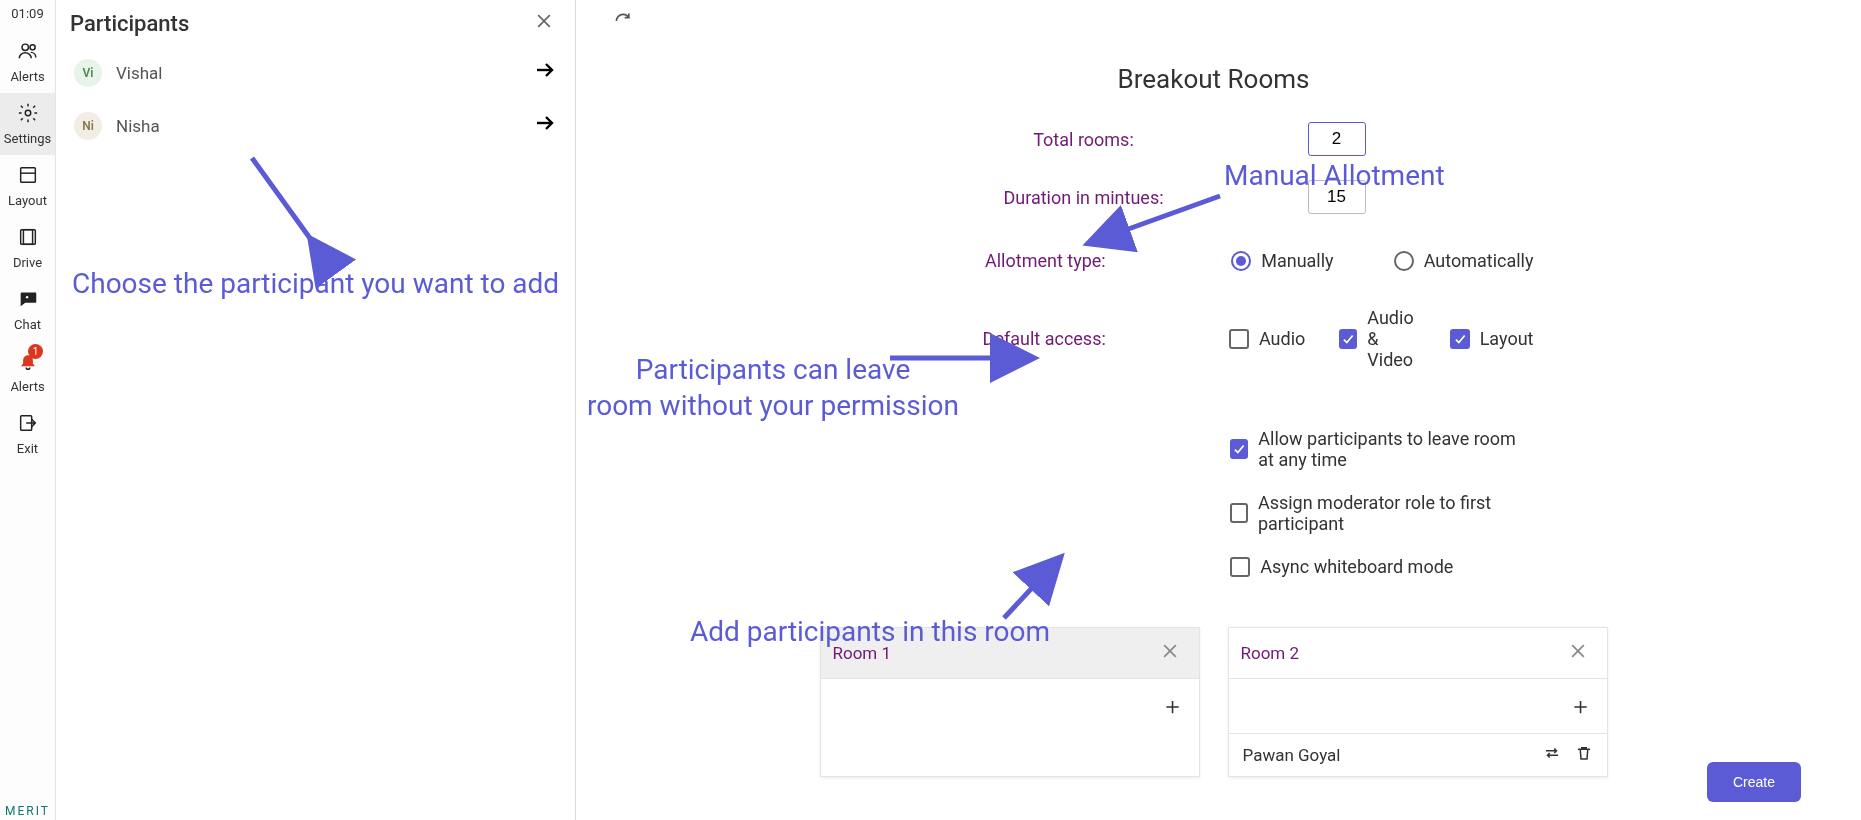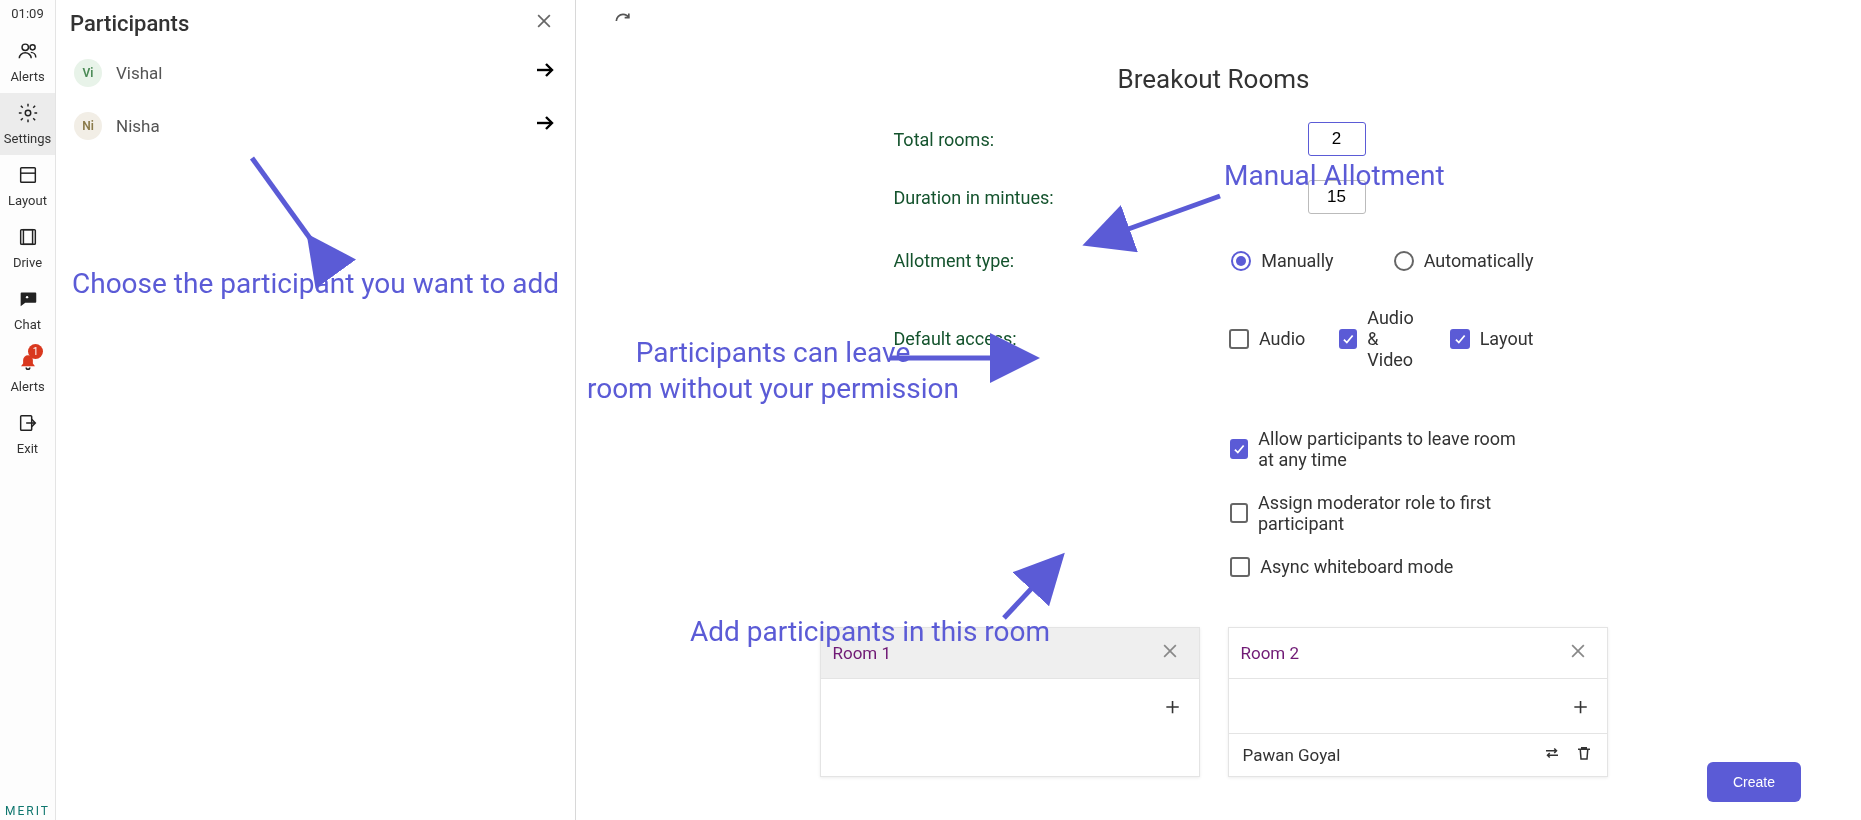--- a/index.html
+++ b/index.html
@@ -146,22 +146,22 @@
   }
   .form-row {
     display: flex;
     align-items: center;
     gap: 34px;
     margin-bottom: 24px;
     font-size: 18px;
   }
   .form-row .label {
     width: 380px;
-    text-align: left;
-    color: #14532d;
+    text-align: center;
+    color: #701a75;
   }
   .form-row .controls {
     flex: 1;
     display: flex;
     align-items: center;
     gap: 40px;
   }
   input.numfield {
     width: 58px;
     height: 34px;
@@ -581,21 +581,21 @@
       <svg width="120" height="50">
           <defs>
             <marker id="ah2" markerWidth="10" markerHeight="10" refX="2" refY="5" orient="auto">
               <path d="M0 0L10 5L0 10z" fill="#5b5bd6"></path>
             </marker>
           </defs>
       <line x1="110" y1="4" x2="10" y2="40" stroke="#5b5bd6" stroke-width="5" marker-end="url(#ah2)"></line>
         </svg>
     </div>
 
-    <div class="annot-text" style="left:548px; top:335px; width:450px; text-align:center;">Participants can leave
+    <div class="annot-text" style="left:548px; top:352px; width:450px; text-align:center;">Participants can leave
 room without your permission</div>
     <div class="annot-arrow" style="left:890px; top:350px;">
       <svg width="150" height="16">
           <defs>
             <marker id="ah3" markerWidth="10" markerHeight="10" refX="8" refY="5" orient="auto">
               <path d="M0 0L10 5L0 10z" fill="#5b5bd6"></path>
             </marker>
           </defs>
       <line x1="0" y1="8" x2="140" y2="8" stroke="#5b5bd6" stroke-width="5" marker-end="url(#ah3)"></line>
         </svg>

